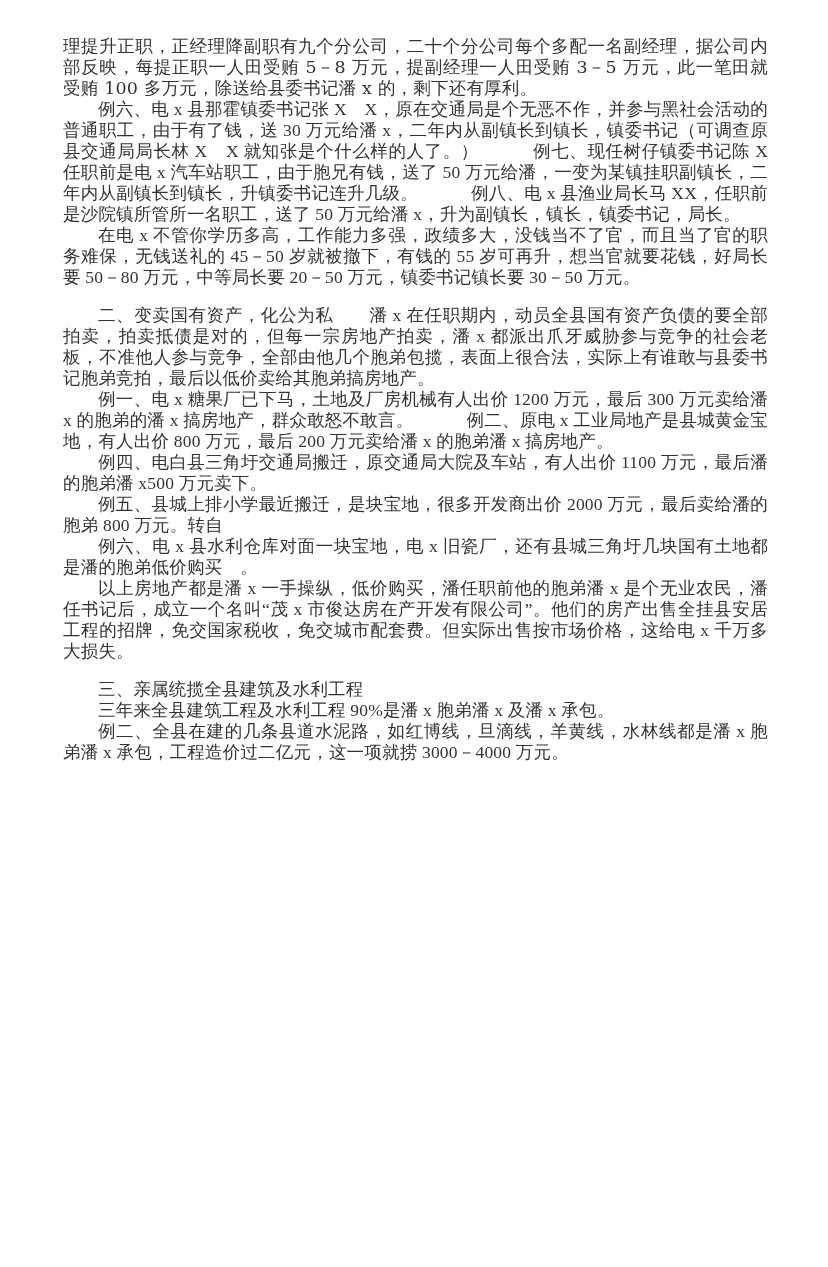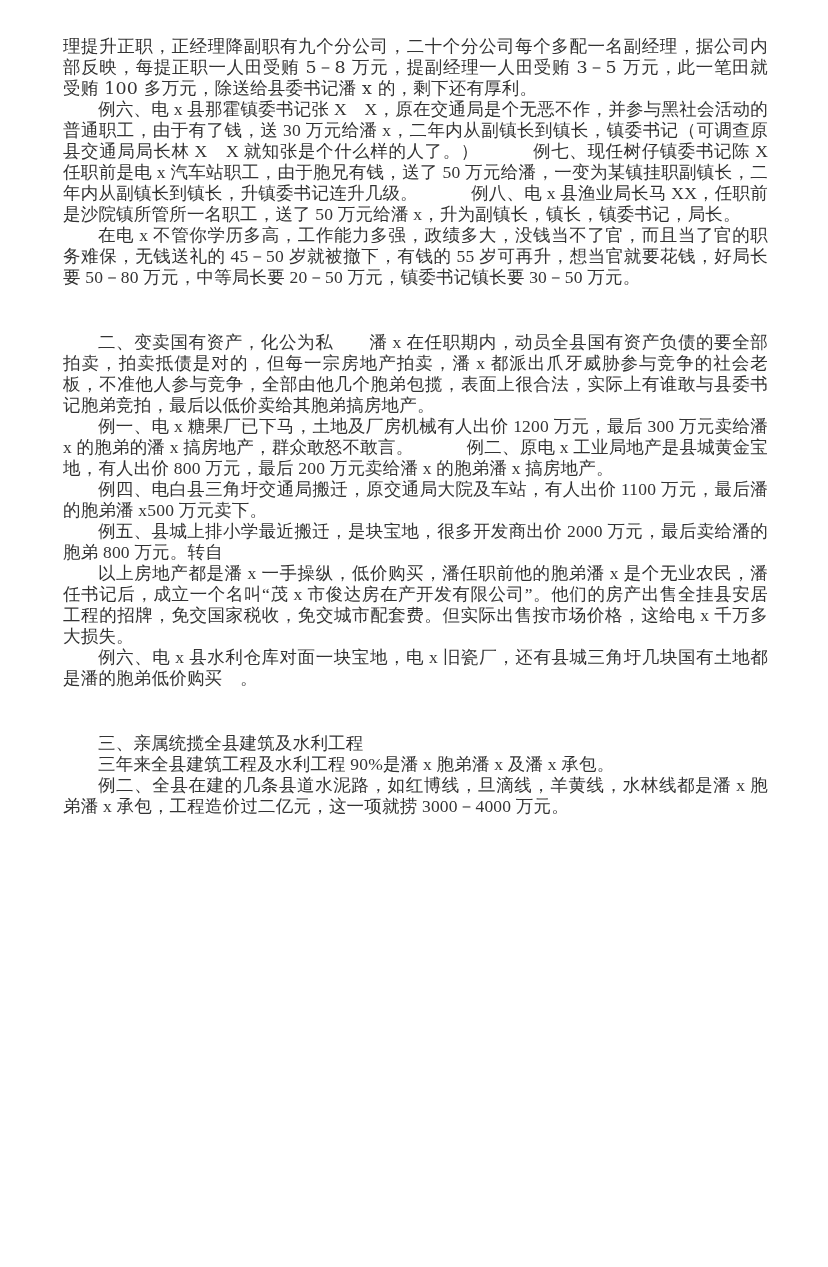--- a/index.html
+++ b/index.html
@@ -25,32 +25,32 @@
   .para {
     margin: 0;
     padding: 0;
     word-break: break-all;
   }
   .para.indent {
     text-indent: 2em;
     font-family: Liberation Serif, serif;
   }
   .para.gap-before {
-    margin-top: 44px;
+    margin-top: 17px;
   }
 </style>
 </head>
 <body>
 
 <div class="page">
   <p class="para">理提升正职，正经理降副职有九个分公司，二十个分公司每个多配一名副经理，据公司内部反映，每提正职一人田受贿 5－8 万元，提副经理一人田受贿 3－5 万元，此一笔田就受贿 100 多万元，除送给县委书记潘 x 的，剩下还有厚利。</p>
   <p class="para indent">例六、电 x 县那霍镇委书记张 X　X，原在交通局是个无恶不作，并参与黑社会活动的普通职工，由于有了钱，送 30 万元给潘 x，二年内从副镇长到镇长，镇委书记（可调查原县交通局局长林 X　X 就知张是个什么样的人了。）　　　例七、现任树仔镇委书记陈 X 任职前是电 x 汽车站职工，由于胞兄有钱，送了 50 万元给潘，一变为某镇挂职副镇长，二年内从副镇长到镇长，升镇委书记连升几级。　　　例八、电 x 县渔业局长马 XX，任职前是沙院镇所管所一名职工，送了 50 万元给潘 x，升为副镇长，镇长，镇委书记，局长。</p>
   <p class="para indent">在电 x 不管你学历多高，工作能力多强，政绩多大，没钱当不了官，而且当了官的职务难保，无钱送礼的 45－50 岁就被撤下，有钱的 55 岁可再升，想当官就要花钱，好局长要 50－80 万元，中等局长要 20－50 万元，镇委书记镇长要 30－50 万元。</p>
   <p class="para indent gap-before">二、变卖国有资产，化公为私　　潘 x 在任职期内，动员全县国有资产负债的要全部拍卖，拍卖抵债是对的，但每一宗房地产拍卖，潘 x 都派出爪牙威胁参与竞争的社会老板，不准他人参与竞争，全部由他几个胞弟包揽，表面上很合法，实际上有谁敢与县委书记胞弟竞拍，最后以低价卖给其胞弟搞房地产。</p>
   <p class="para indent">例一、电 x 糖果厂已下马，土地及厂房机械有人出价 1200 万元，最后 300 万元卖给潘 x 的胞弟的潘 x 搞房地产，群众敢怒不敢言。　　　例二、原电 x 工业局地产是县城黄金宝地，有人出价 800 万元，最后 200 万元卖给潘 x 的胞弟潘 x 搞房地产。</p>
   <p class="para indent">例四、电白县三角圩交通局搬迁，原交通局大院及车站，有人出价 1100 万元，最后潘的胞弟潘 x500 万元卖下。</p>
   <p class="para indent">例五、县城上排小学最近搬迁，是块宝地，很多开发商出价 2000 万元，最后卖给潘的胞弟 800 万元。转自</p>
+  <p class="para indent">例六、电 x 县水利仓库对面一块宝地，电 x 旧瓷厂，还有县城三角圩几块国有土地都是潘的胞弟低价购买　。</p>
   <p class="para indent">以上房地产都是潘 x 一手操纵，低价购买，潘任职前他的胞弟潘 x 是个无业农民，潘任书记后，成立一个名叫“茂 x 市俊达房在产开发有限公司”。他们的房产出售全挂县安居工程的招牌，免交国家税收，免交城市配套费。但实际出售按市场价格，这给电 x 千万多大损失。</p>
-  <p class="para indent">例六、电 x 县水利仓库对面一块宝地，电 x 旧瓷厂，还有县城三角圩几块国有土地都是潘的胞弟低价购买　。</p>
   <p class="para indent gap-before">三、亲属统揽全县建筑及水利工程</p>
   <p class="para indent">三年来全县建筑工程及水利工程 90%是潘 x 胞弟潘 x 及潘 x 承包。</p>
   <p class="para indent">例二、全县在建的几条县道水泥路，如红博线，旦滴线，羊黄线，水林线都是潘 x 胞弟潘 x 承包，工程造价过二亿元，这一项就捞 3000－4000 万元。</p>
 </div>
 
 </body></html>

